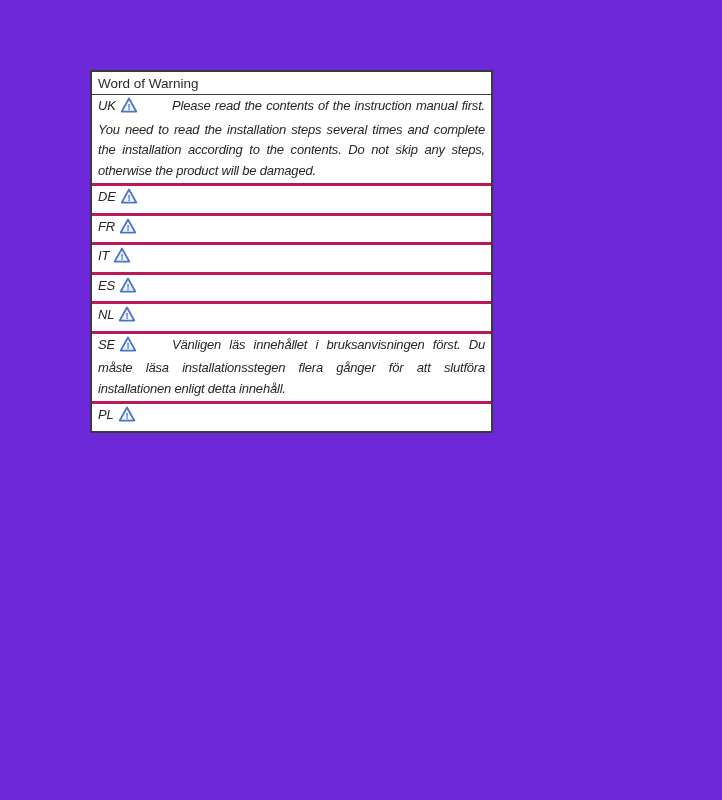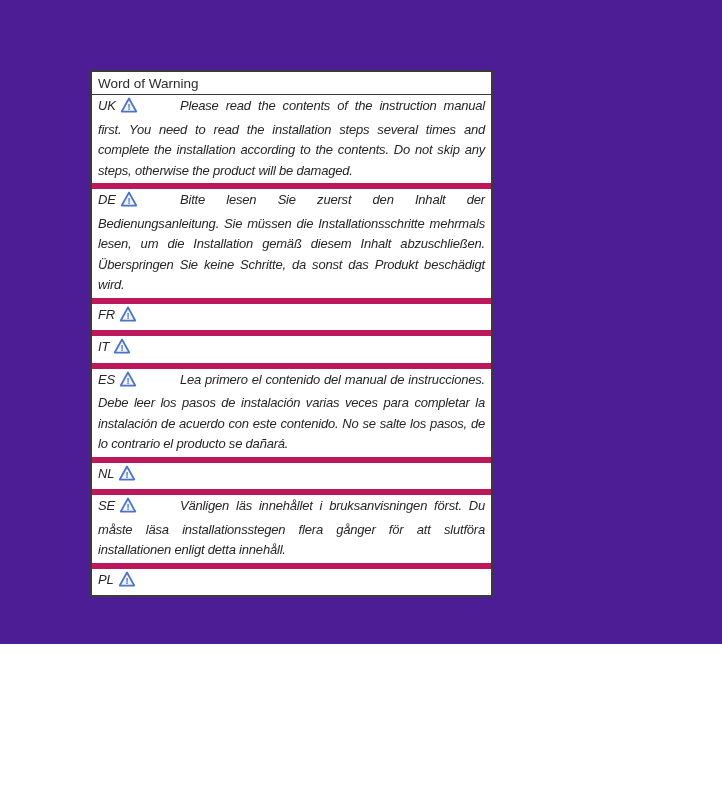--- a/index.html
+++ b/index.html
@@ -7,43 +7,43 @@
     padding: 0;
     background: #ffffff;
     width: 722px;
     height: 800px;
     font-family: "Liberation Sans", sans-serif;
     overflow: hidden;
   }
   .page {
     position: relative;
     width: 722px;
-    height: 644px;
-    background: #4c1d95;
+    height: 800px;
+    background: #6d28d9;
   }
   .warning-table {
     position: absolute;
     left: 90px;
     top: 70px;
     width: 403px;
     border: 2px solid #3a3a3a;
     box-sizing: border-box;
     background: #ffffff;
   }
   .table-header {
     padding: 3px 6px 2px 6px;
     font-size: 13.5px;
     line-height: 17px;
     color: #2b2b2b;
     font-style: normal;
     border-bottom: 1px solid #3a3a3a;
   }
   .warning-row {
     padding: 1px 6px 2px 6px;
-    border-bottom: 6px solid #be185d;
+    border-bottom: 3px solid #be185d;
     font-size: 13px;
     line-height: 20.5px;
     color: #262626;
     font-style: italic;
     letter-spacing: -0.2px;
     text-align: justify;
   }
   .warning-row:last-child {
     border-bottom: none;
   }
@@ -57,21 +57,20 @@
   .lang-code {
     color: #262626;
   }
   .tri-icon {
     display: inline-block;
     margin-left: 4px;
     vertical-align: -3px;
   }
   .warning-text {
     font-style: italic;
-    margin-left: 8px;
   }
 </style>
 </head>
 <body>
 
 <div class="page">
   <div class="warning-table">
 
     <div class="table-header">Word of Warning</div>
 
@@ -79,42 +78,42 @@
       <span class="lang-cell"><span class="lang-code">UK</span><span class="tri-icon"><svg width="18" height="16" viewBox="0 0 24 22">
               <path d="M12 2 L22 20 L2 20 Z" fill="#f2f6fc" stroke="#4a74c9" stroke-width="2.4" stroke-linejoin="round"></path>
               <text x="12" y="18" text-anchor="middle" font-size="13" font-weight="bold" font-style="normal" fill="#4a74c9">!</text>
             </svg></span></span><span class="warning-text">Please read the contents of the instruction manual first. You need to read the installation steps several times and complete the installation according to the contents. Do not skip any steps, otherwise the product will be damaged.</span>
     </div>
 
     <div class="warning-row">
       <span class="lang-cell"><span class="lang-code">DE</span><span class="tri-icon"><svg width="18" height="16" viewBox="0 0 24 22">
               <path d="M12 2 L22 20 L2 20 Z" fill="#f2f6fc" stroke="#4a74c9" stroke-width="2.4" stroke-linejoin="round"></path>
               <text x="12" y="18" text-anchor="middle" font-size="13" font-weight="bold" font-style="normal" fill="#4a74c9">!</text>
-            </svg></span></span><span class="warning-text">Bitte lesen Sie zuerst den Inhalt der Bedienungsanleitung. Sie müssen die Installationsschritte mehrmals lesen, um die Installation gemäß diesem Inhalt abzuschließen. Überspringen Sie keine Schritte, da sonst das Produkt beschädigt wird.</span>
+            </svg></span></span>
     </div>
 
     <div class="warning-row">
       <span class="lang-cell"><span class="lang-code">FR</span><span class="tri-icon"><svg width="18" height="16" viewBox="0 0 24 22">
               <path d="M12 2 L22 20 L2 20 Z" fill="#f2f6fc" stroke="#4a74c9" stroke-width="2.4" stroke-linejoin="round"></path>
               <text x="12" y="18" text-anchor="middle" font-size="13" font-weight="bold" font-style="normal" fill="#4a74c9">!</text>
             </svg></span></span>
     </div>
 
     <div class="warning-row">
       <span class="lang-cell"><span class="lang-code">IT</span><span class="tri-icon"><svg width="18" height="16" viewBox="0 0 24 22">
               <path d="M12 2 L22 20 L2 20 Z" fill="#f2f6fc" stroke="#4a74c9" stroke-width="2.4" stroke-linejoin="round"></path>
               <text x="12" y="18" text-anchor="middle" font-size="13" font-weight="bold" font-style="normal" fill="#4a74c9">!</text>
             </svg></span></span>
     </div>
 
     <div class="warning-row">
       <span class="lang-cell"><span class="lang-code">ES</span><span class="tri-icon"><svg width="18" height="16" viewBox="0 0 24 22">
               <path d="M12 2 L22 20 L2 20 Z" fill="#f2f6fc" stroke="#4a74c9" stroke-width="2.4" stroke-linejoin="round"></path>
               <text x="12" y="18" text-anchor="middle" font-size="13" font-weight="bold" font-style="normal" fill="#4a74c9">!</text>
-            </svg></span></span><span class="warning-text">Lea primero el contenido del manual de instrucciones. Debe leer los pasos de instalación varias veces para completar la instalación de acuerdo con este contenido. No se salte los pasos, de lo contrario el producto se dañará.</span>
+            </svg></span></span>
     </div>
 
     <div class="warning-row">
       <span class="lang-cell"><span class="lang-code">NL</span><span class="tri-icon"><svg width="18" height="16" viewBox="0 0 24 22">
               <path d="M12 2 L22 20 L2 20 Z" fill="#f2f6fc" stroke="#4a74c9" stroke-width="2.4" stroke-linejoin="round"></path>
               <text x="12" y="18" text-anchor="middle" font-size="13" font-weight="bold" font-style="normal" fill="#4a74c9">!</text>
             </svg></span></span>
     </div>
 
     <div class="warning-row">

